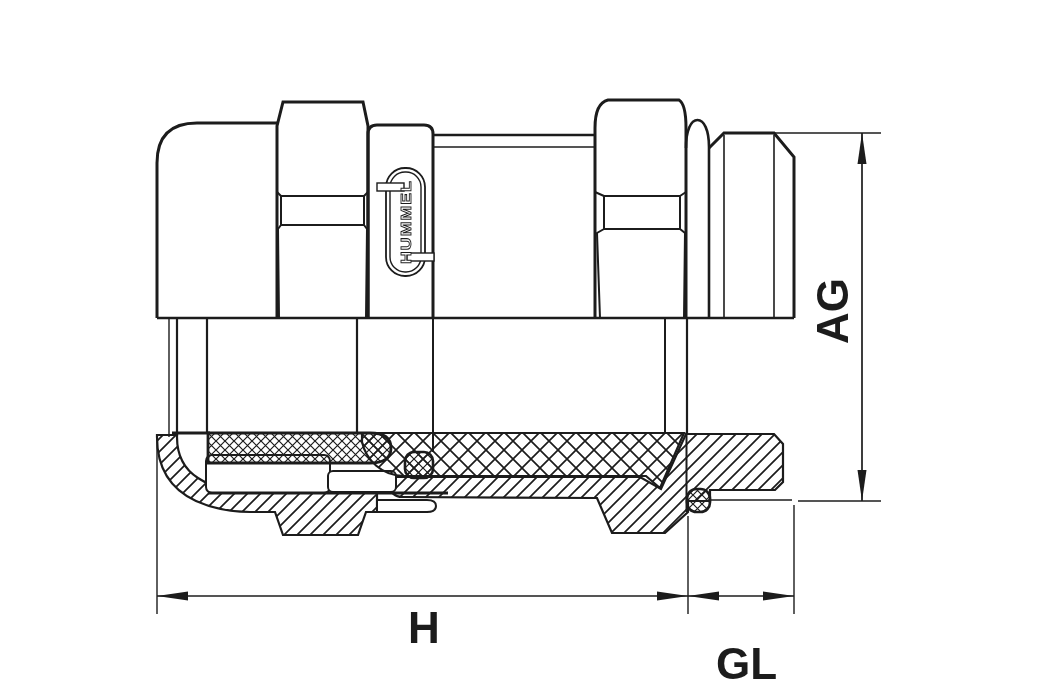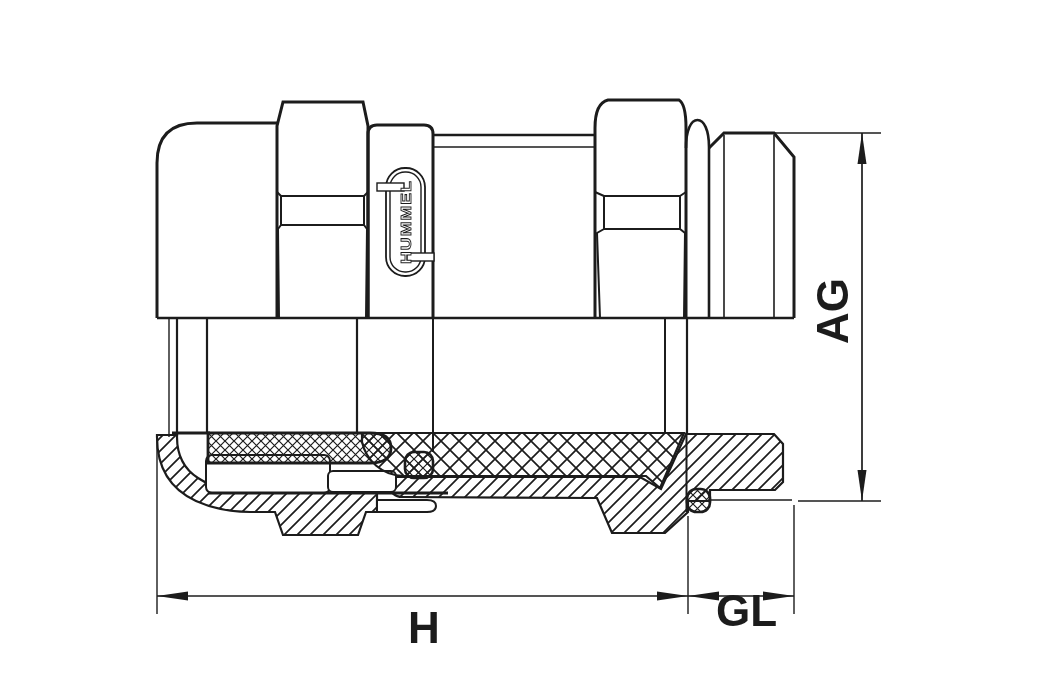--- a/index.html
+++ b/index.html
@@ -132,16 +132,16 @@
   <g stroke="#1c1c1c" fill="#1c1c1c">
     <path d="M774,133 H881" stroke-width="1.4" fill="none"></path>
     <path d="M798,501 H881" stroke-width="1.4" fill="none"></path>
     <path d="M862,133 V501" stroke-width="1.7" fill="none"></path>
     <path d="M862,133 L857.5,164 L866.5,164 Z" stroke="none"></path>
     <path d="M862,501 L857.5,470 L866.5,470 Z" stroke="none"></path>
   </g>
 </svg>
 
 <div class="dim-label" style="left:408px;top:606px;">H</div>
-<div class="dim-label" style="left:716px;top:589px;">GL</div>
+<div class="dim-label" style="left:716px;top:642px;">GL</div>
 <div class="dim-label rot" style="left:833px;top:311px;">AG</div>
 
 </div>
 
 </body></html>

